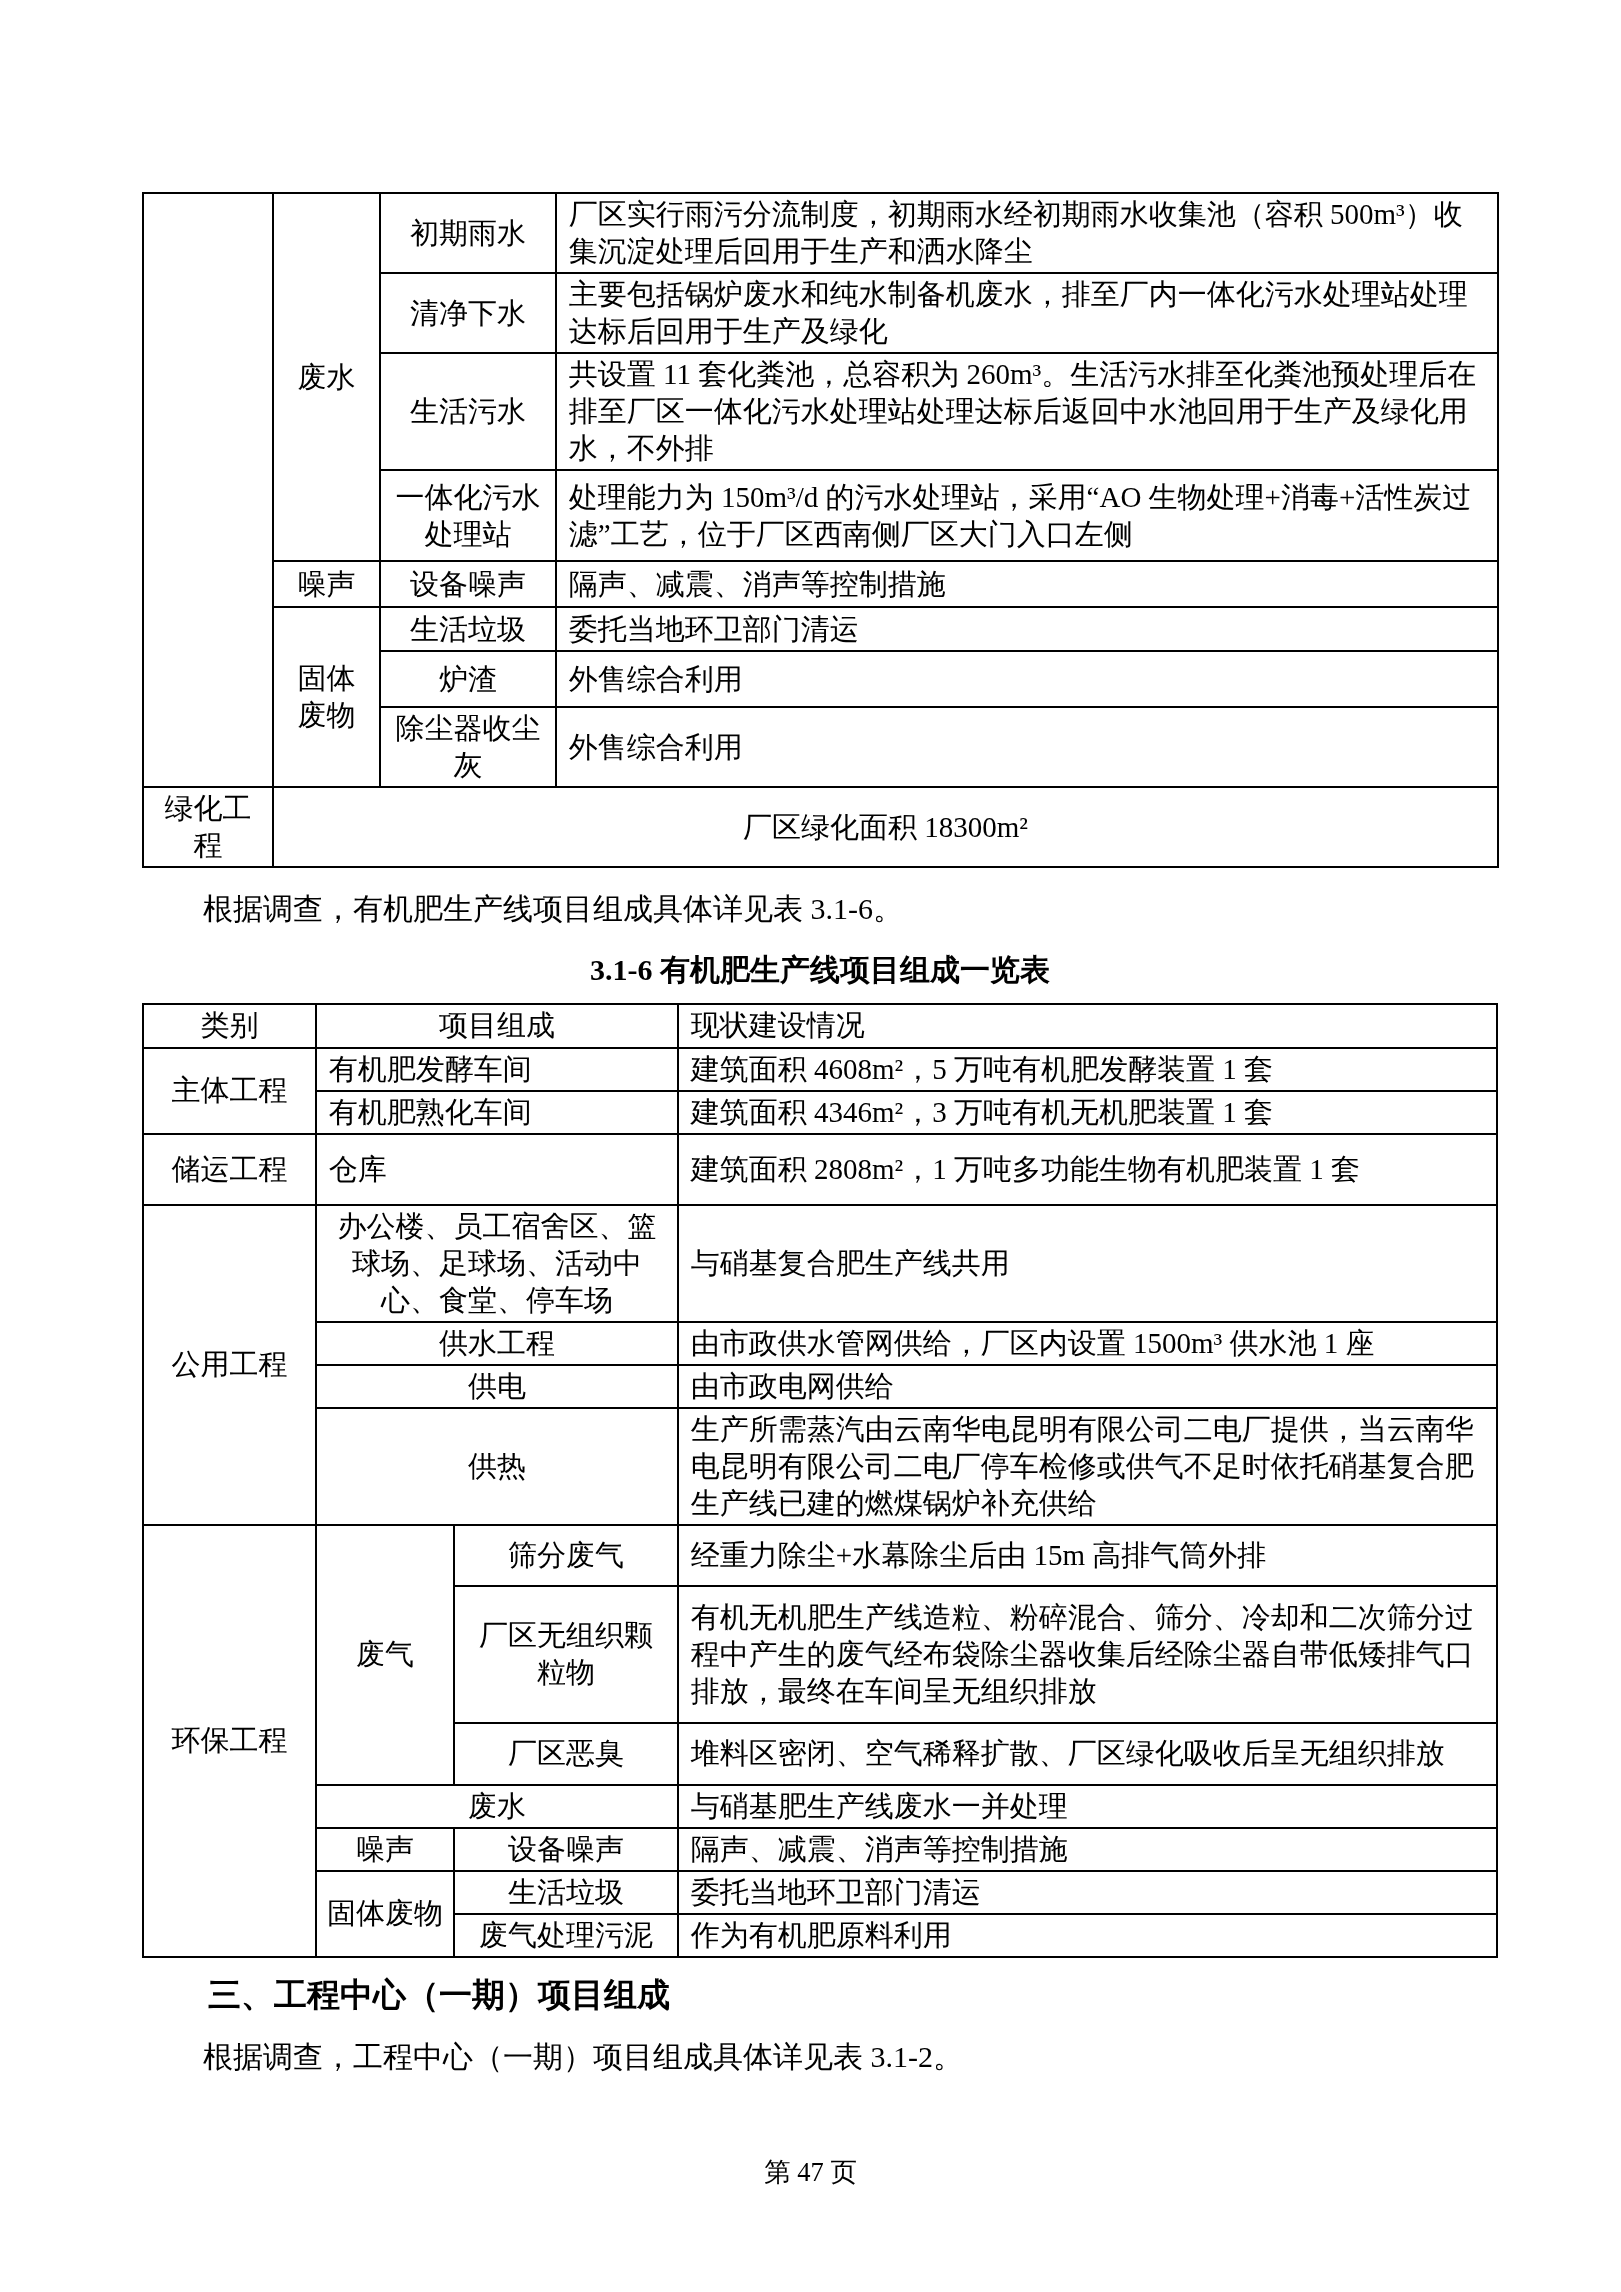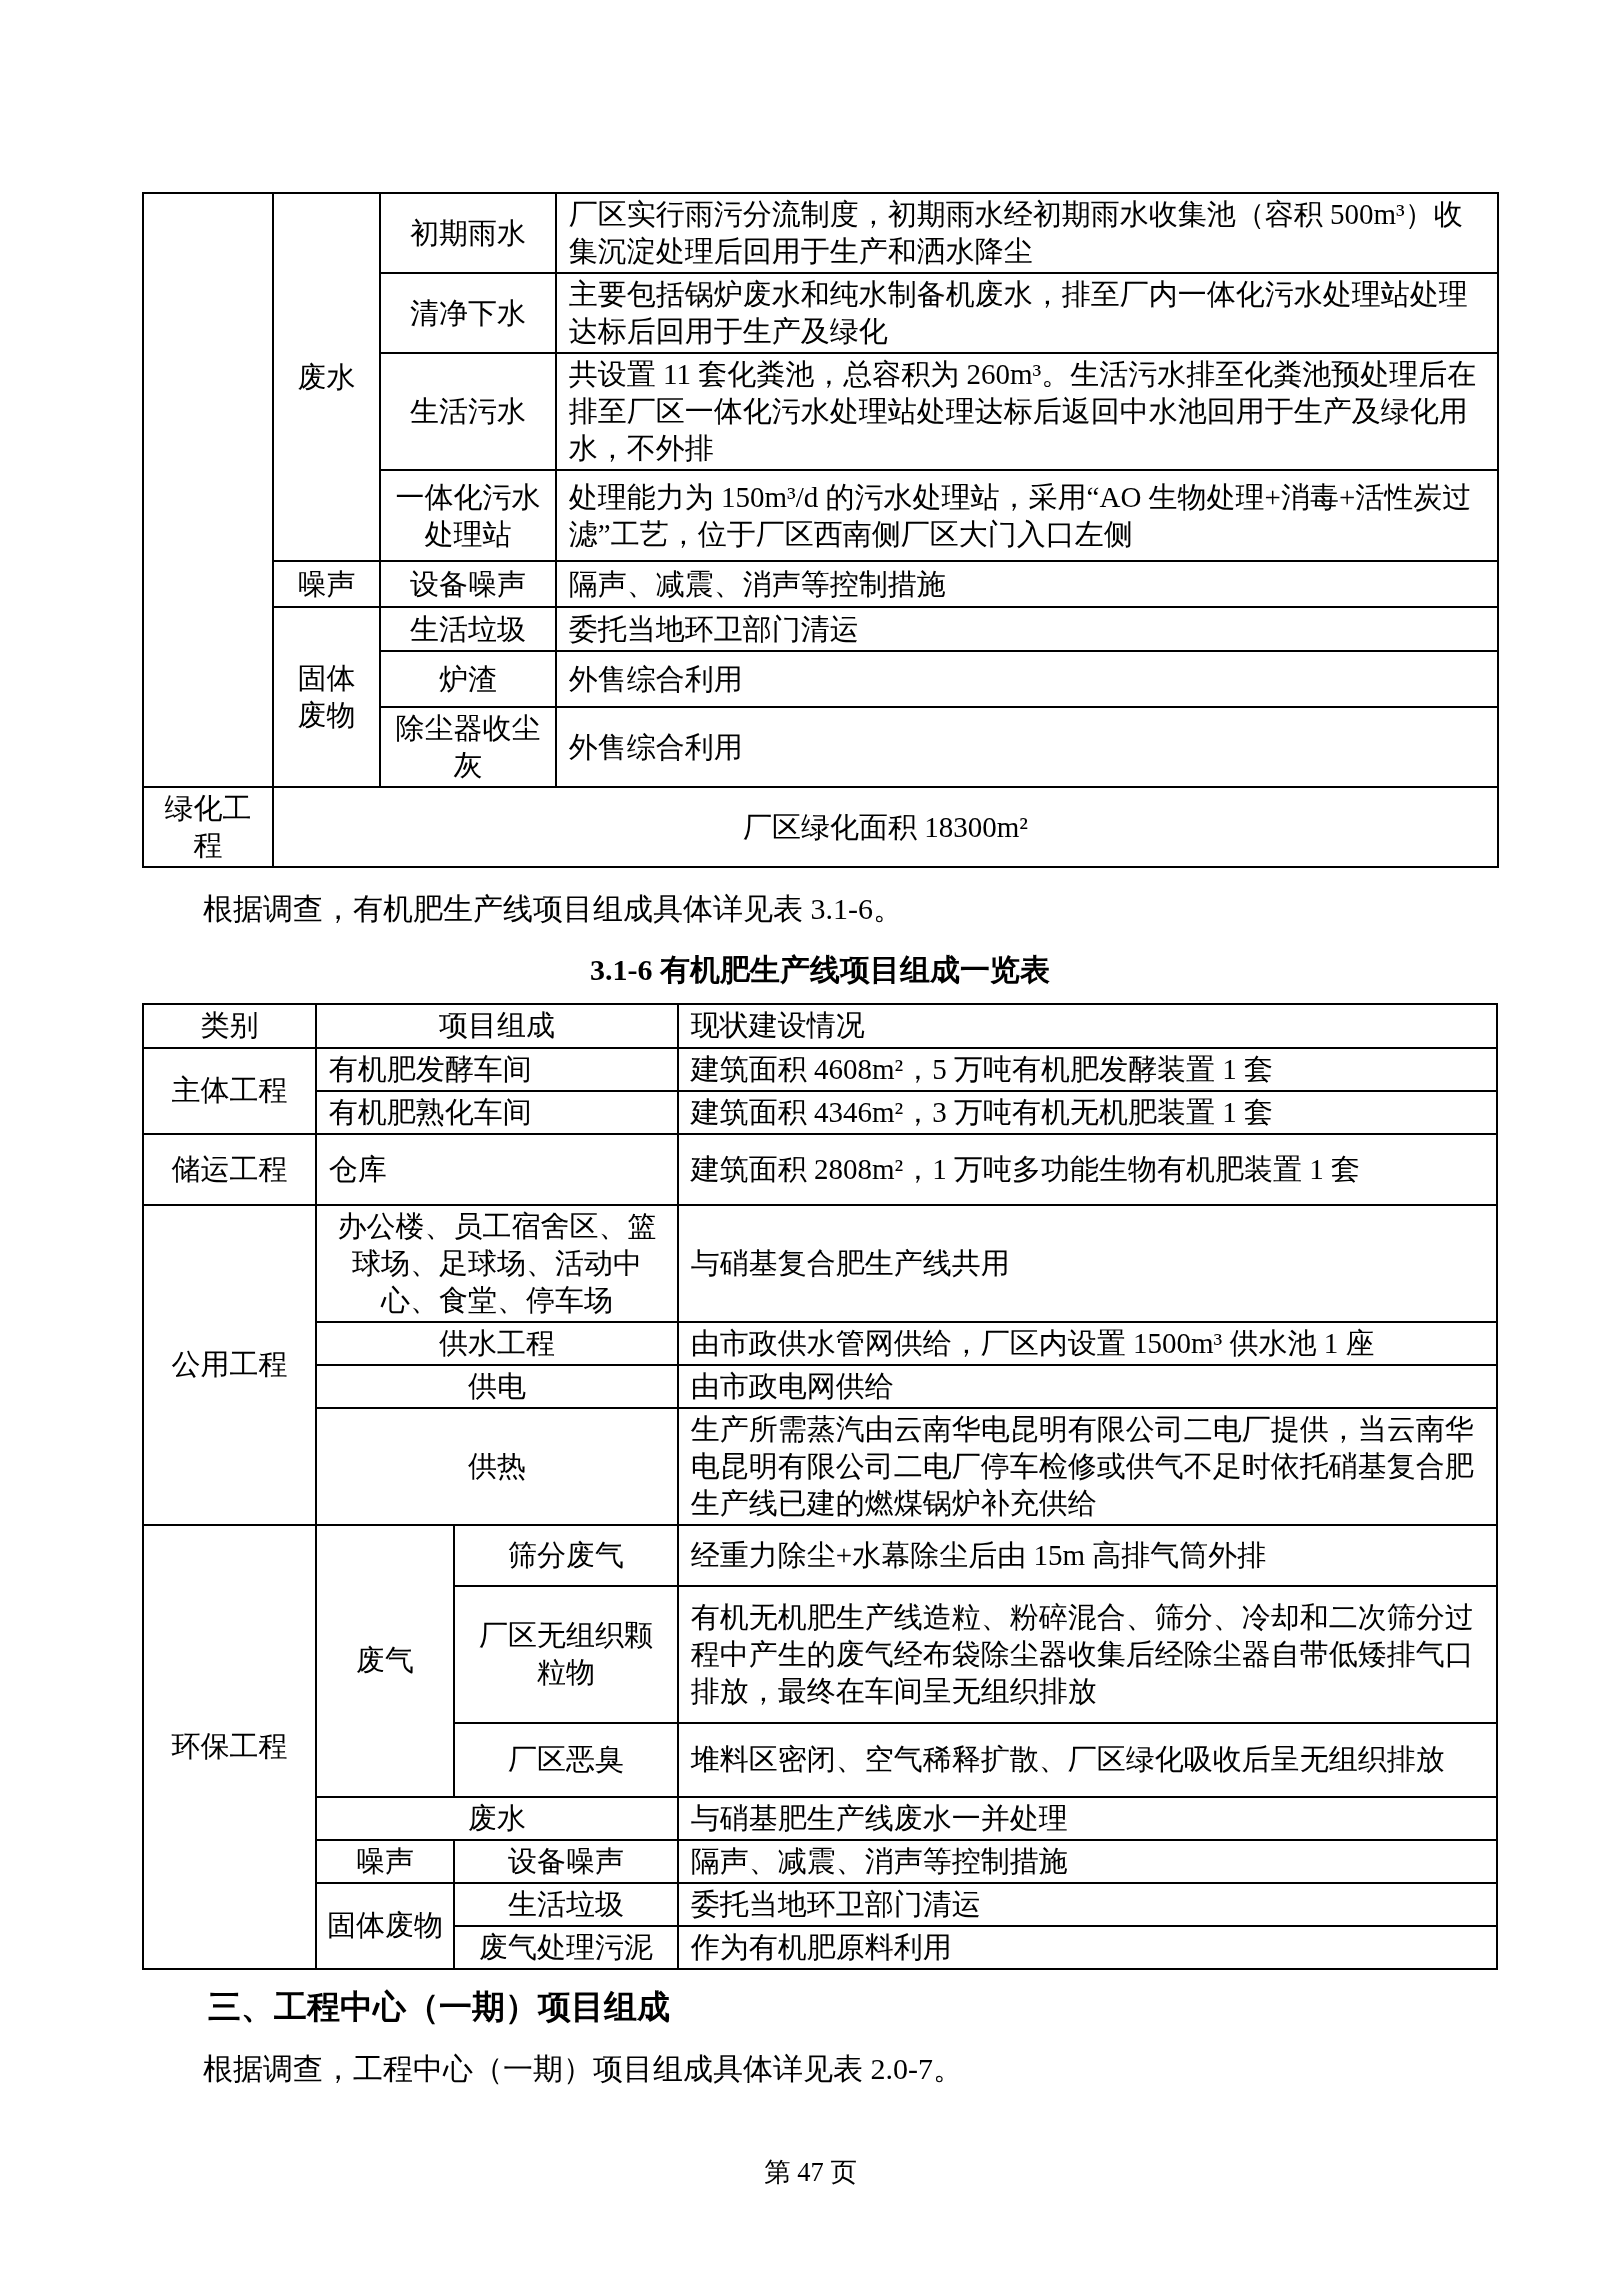--- a/index.html
+++ b/index.html
@@ -44,21 +44,21 @@
 
   
   .t1r1 { height: 76px; }  .t1r2 { height: 75px; }  .t1r3 { height: 112px; }
   .t1r4 { height: 91px; }  .t1r5 { height: 46px; }  .t1r6 { height: 44px; }
   .t1r7 { height: 56px; }  .t1r8 { height: 72px; }  .t1r9 { height: 78px; }
 
   
   .t2r0 { height: 44px; }  .t2r1 { height: 43px; }  .t2r2 { height: 43px; }
   .t2r3 { height: 71px; }  .t2r4 { height: 114px; } .t2r5 { height: 43px; }
   .t2r6 { height: 43px; }  .t2r7 { height: 110px; } .t2r8 { height: 61px; }
-  .t2r9 { height: 137px; } .t2r10 { height: 74px; } .t2r11 { height: 43px; }
+  .t2r9 { height: 137px; } .t2r10 { height: 62px; } .t2r11 { height: 43px; }
   .t2r12 { height: 43px; } .t2r13 { height: 43px; } .t2r14 { height: 43px; }
 
   .section-heading {
     margin: 11.8px 0 0 208px;
     font-family: "Liberation Sans", "DejaVu Sans", sans-serif;
     font-size: 33px;
     line-height: 45px;
     font-weight: bold;
   }
   #s3-heading { margin-top: 13.7px; }
@@ -216,18 +216,18 @@
       <td class="desc">委托当地环卫部门清运</td>
     </tr>
     <tr class="t2r14">
       <td class="item-c">废气处理污泥</td>
       <td class="desc">作为有机肥原料利用</td>
     </tr>
   </tbody>
     </table>
 
   <h2 class="section-heading" id="s3-heading">三、工程中心（一期）项目组成</h2>
-  <p class="para">根据调查，工程中心（一期）项目组成具体详见表 2.0-7。</p>
+  <p class="para">根据调查，工程中心（一期）项目组成具体详见表 3.1-2。</p>
 
   <div class="footer">第 47 页</div>
 
 </div>
 
 
 </body></html>

